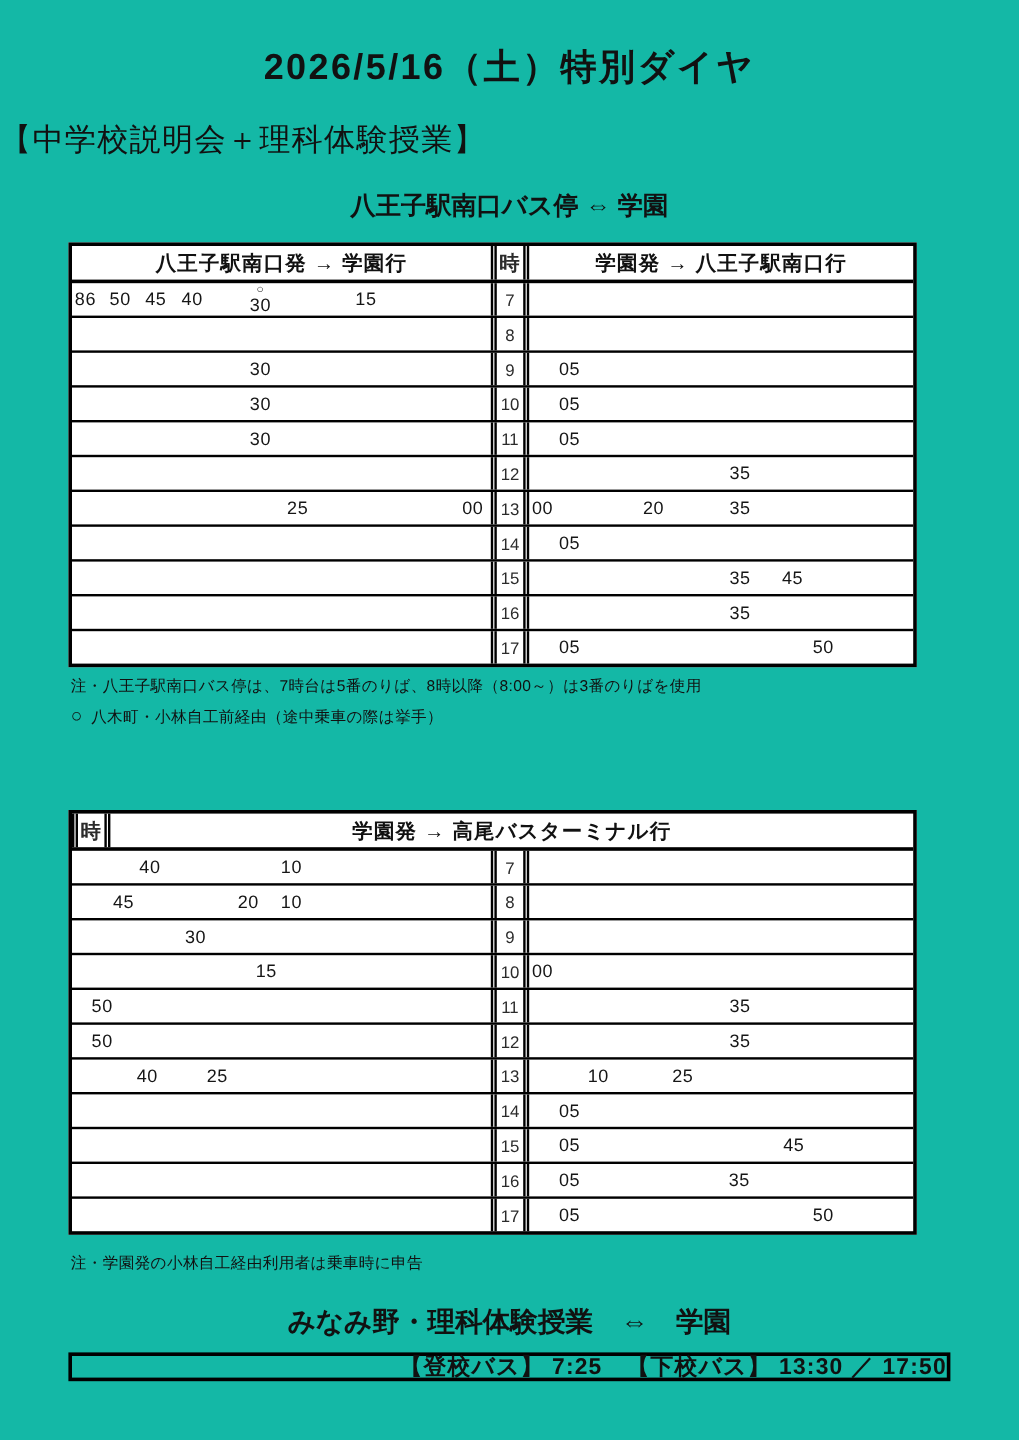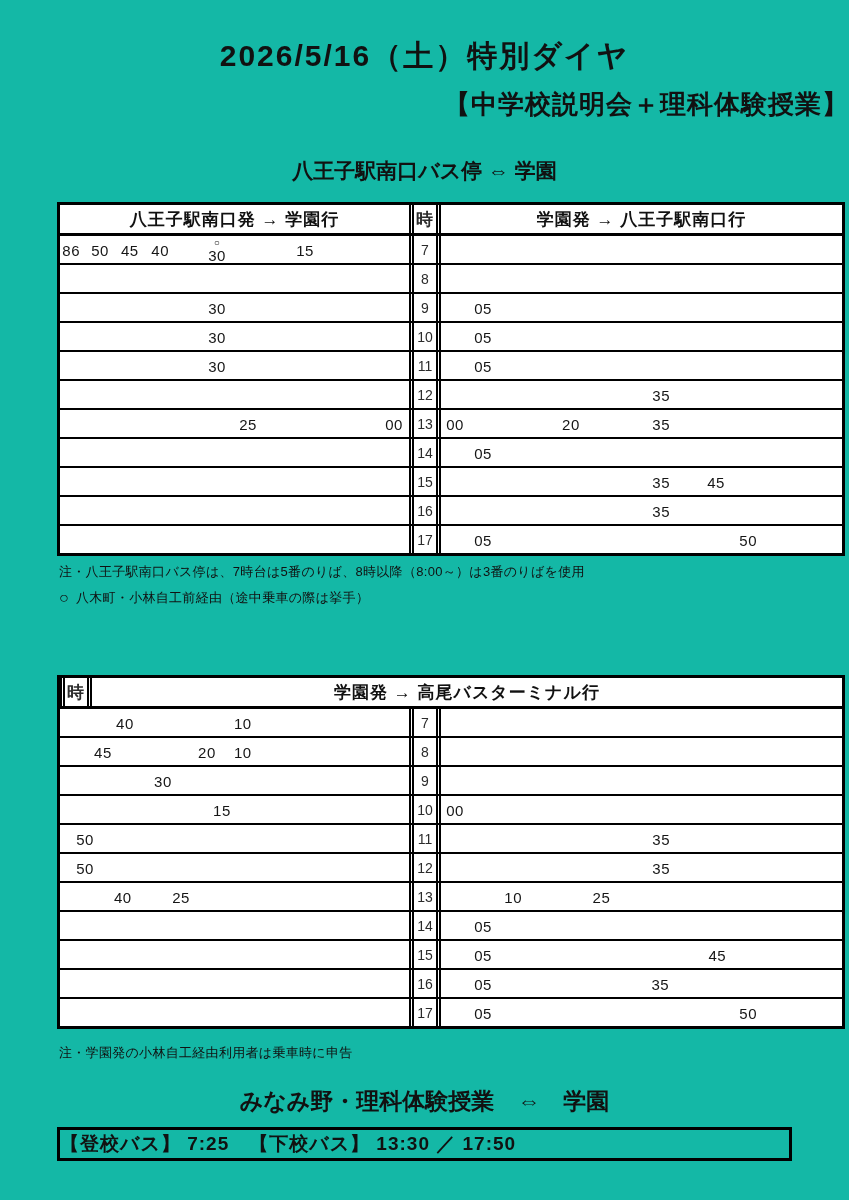--- a/index.html
+++ b/index.html
@@ -7,32 +7,32 @@
     position:relative;width:849px;height:1200px;margin:0 auto;
     background:#14b8a6;color:#111;
     font-family:"Liberation Sans","DejaVu Sans",sans-serif;
     overflow:hidden;
   }
   .doc-title{
     position:absolute;top:36px;left:0;width:100%;text-align:center;
     font-size:30px;font-weight:bold;letter-spacing:2px;
   }
   .doc-subtitle{
-    position:absolute;top:87px;left:0;width:100%;text-align:right;
-    font-size:26px;font-weight:bold;letter-spacing:1px;
+    position:absolute;top:99px;left:0;width:100%;text-align:left;
+    font-size:26px;font-weight:normal;letter-spacing:1px;
   }
   .sec-heading{
     position:absolute;left:0;width:100%;text-align:center;font-weight:bold;
   }
   #sec1-heading{top:157px;font-size:21px;}
   #sec2-heading{top:638px;font-size:23px;}
   #sec3-heading{top:1086px;font-size:23px;}
 
   .tt{
-    position:absolute;left:57px;width:788px;box-sizing:border-box;
+    position:absolute;left:57px;width:707px;box-sizing:border-box;
     border:3px solid #000;background:#fff;
   }
   #table1{top:202px;}
   #table2{top:675px;}
   .tt-row{display:flex;align-items:stretch;height:27px;border-top:2px solid #000;}
   .tt-row.tt-head{height:28px;border-top:none;}
   .tt-row.first-data{border-top:3px solid #000;}
   .tt-cell{position:relative;box-sizing:border-box;}
   .tt-left{width:349px;}
   .tt-hour{
@@ -57,23 +57,23 @@
   .note{
     position:absolute;left:59px;font-size:13px;color:#111;letter-spacing:.3px;
     display:flex;align-items:center;
   }
   #note1{top:563px;}
   #note2{top:589px;}
   #note2 .circ-big{font-size:16px;margin-right:7px;line-height:1;}
   #note3{top:1044px;}
 
   .loop-box{
-    position:absolute;left:57px;top:1127px;width:735px;height:34px;
+    position:absolute;left:57px;top:1127px;width:735px;height:24px;
     box-sizing:border-box;border:3px solid #000;
-    display:flex;align-items:center;justify-content:flex-start;
+    display:flex;align-items:center;justify-content:flex-end;
     font-size:19px;font-weight:bold;letter-spacing:1px;
   }
 </style>
 </head>
 <body>
 
 <div class="page">
 
   <div class="doc-title">2026/5/16（土）特別ダイヤ</div>
   <div class="doc-subtitle">【中学校説明会＋理科体験授業】</div>

